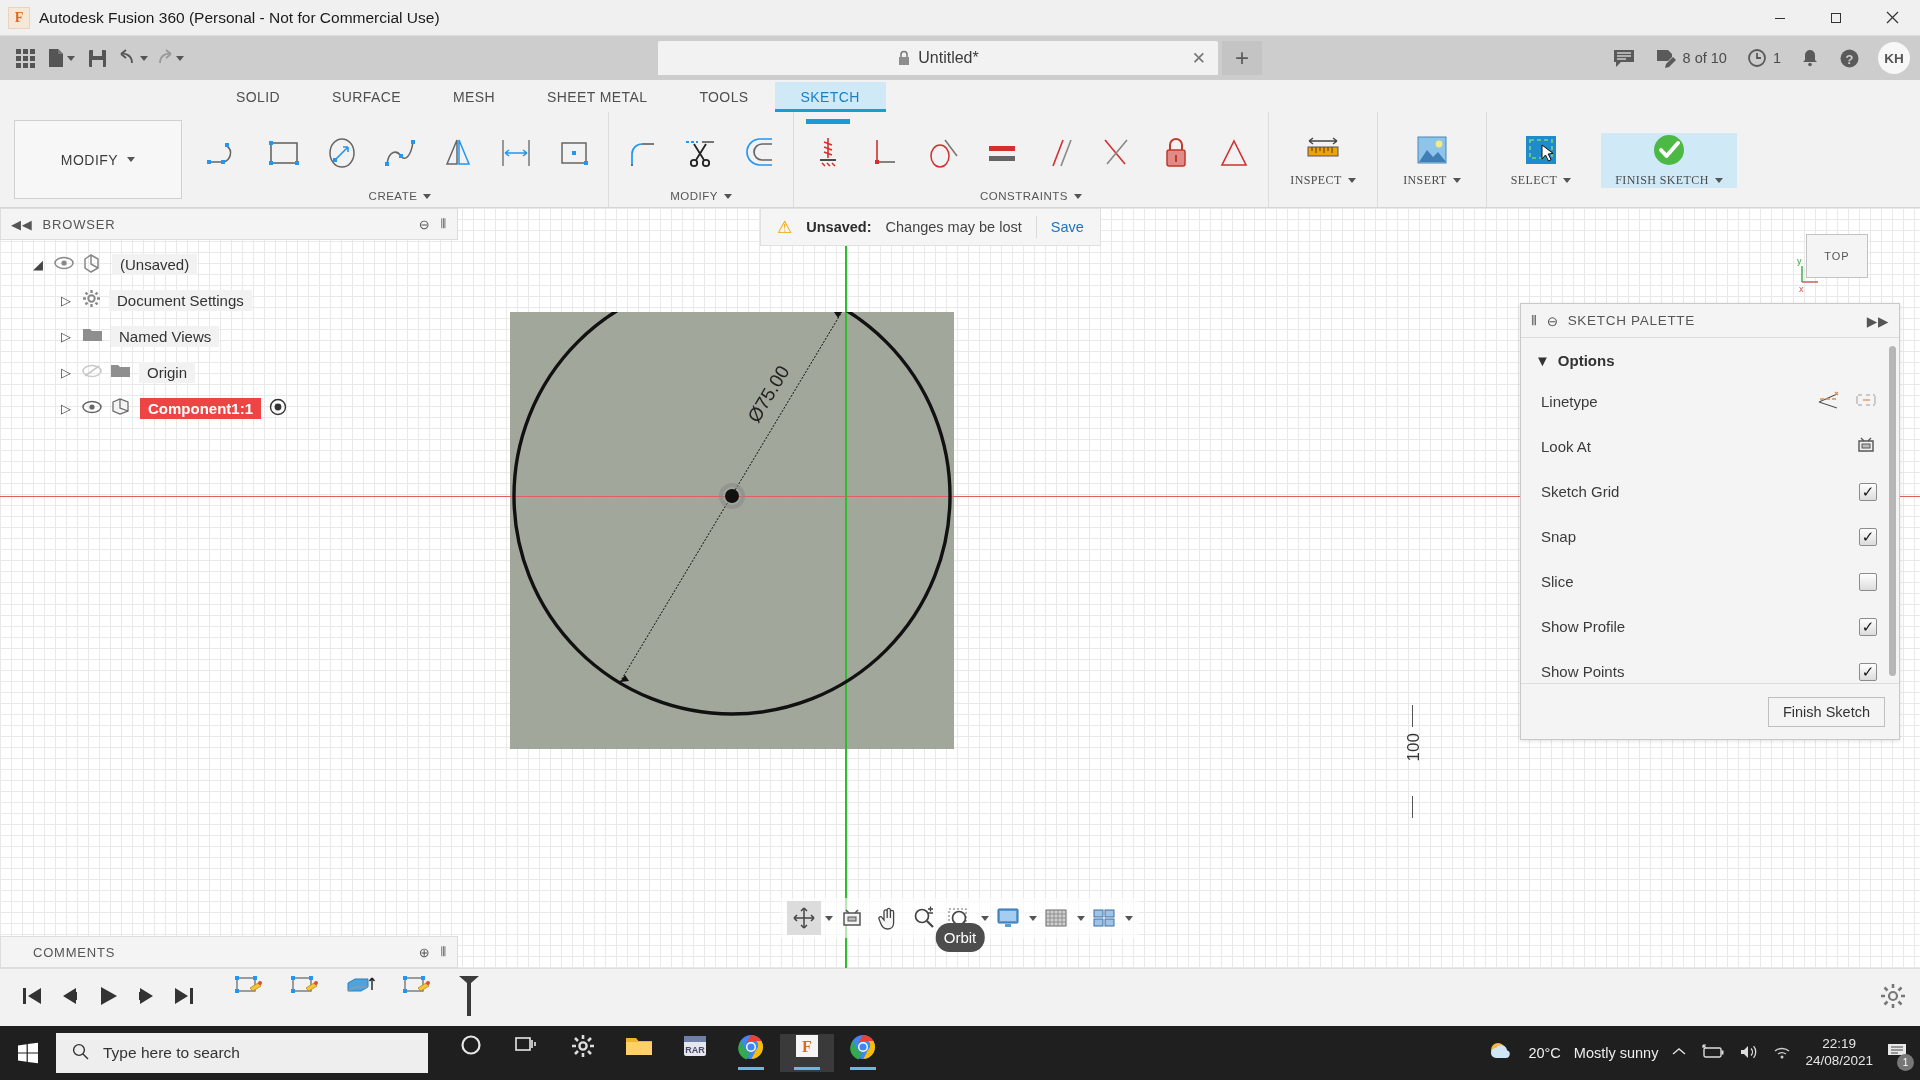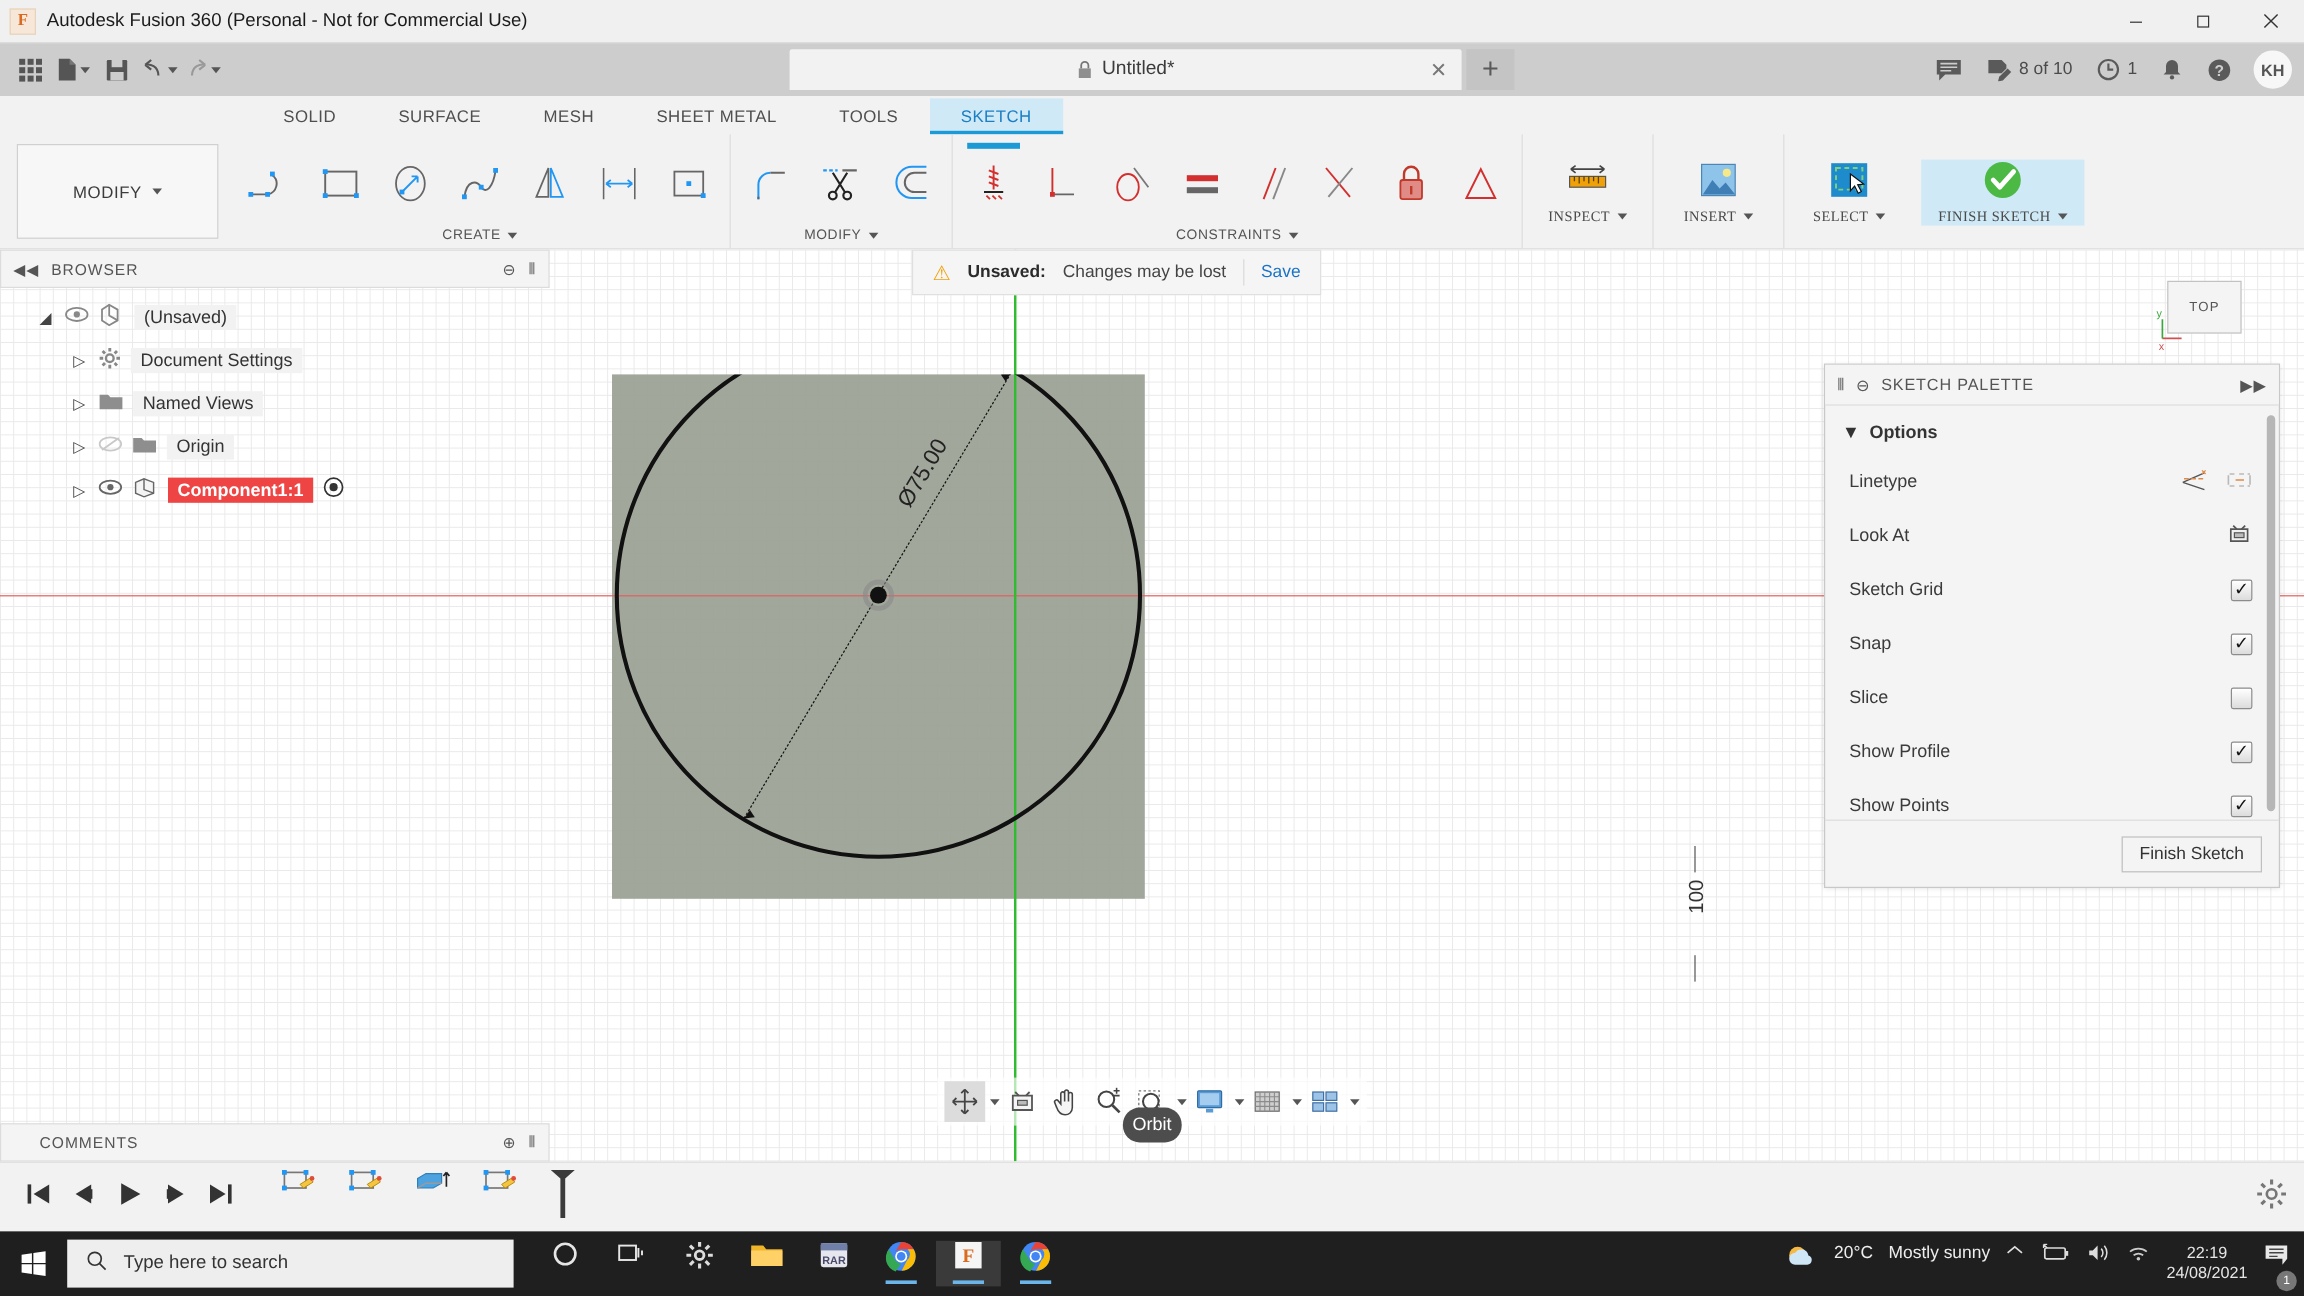--- a/index.html
+++ b/index.html
@@ -176,21 +176,21 @@
   .taskbar { height:54px; background:#1f1f1f; display:flex; align-items:center; }
   .start { width:56px; height:54px; display:flex; align-items:center; justify-content:center;
            cursor:pointer;}
   .tb-search { width:372px; height:40px; background:#eeeeee; display:flex; align-items:center;
                gap:14px; padding:0 16px; color:#333; font-size:15.5px; cursor:text;}
   .tb-apps { display:flex; align-items:center; gap:2px; margin-left:16px; }
   .tb-app { width:54px;height:38px;display:flex;justify-content:center;
             position:relative; cursor:pointer;}
   .tb-app.running::after{ content:""; position:absolute; bottom:2px; left:14px; right:14px;
                           height:3px; background:#6cb5e8; }
-  .tray { margin-left:auto; display:flex; gap:13px;
+  .tray { margin-left:auto; display:flex; align-items:center; gap:13px;
           color:#eee; font-size:14.5px; padding-right:12px; }
   .clockbox { text-align:center; line-height:1.25; font-size:13.5px; color:#e5e5e5;
               cursor:pointer;}
   .notif { position:relative; cursor:pointer; }
   .notif .badge { position:absolute; right:-6px; bottom:-6px; width:17px;height:17px;
                   border-radius:50%; background:#777; color:#fff; font-size:10px;
                   display:flex; align-items:center; justify-content:center;}
 </style>
 </head>
 <body>

